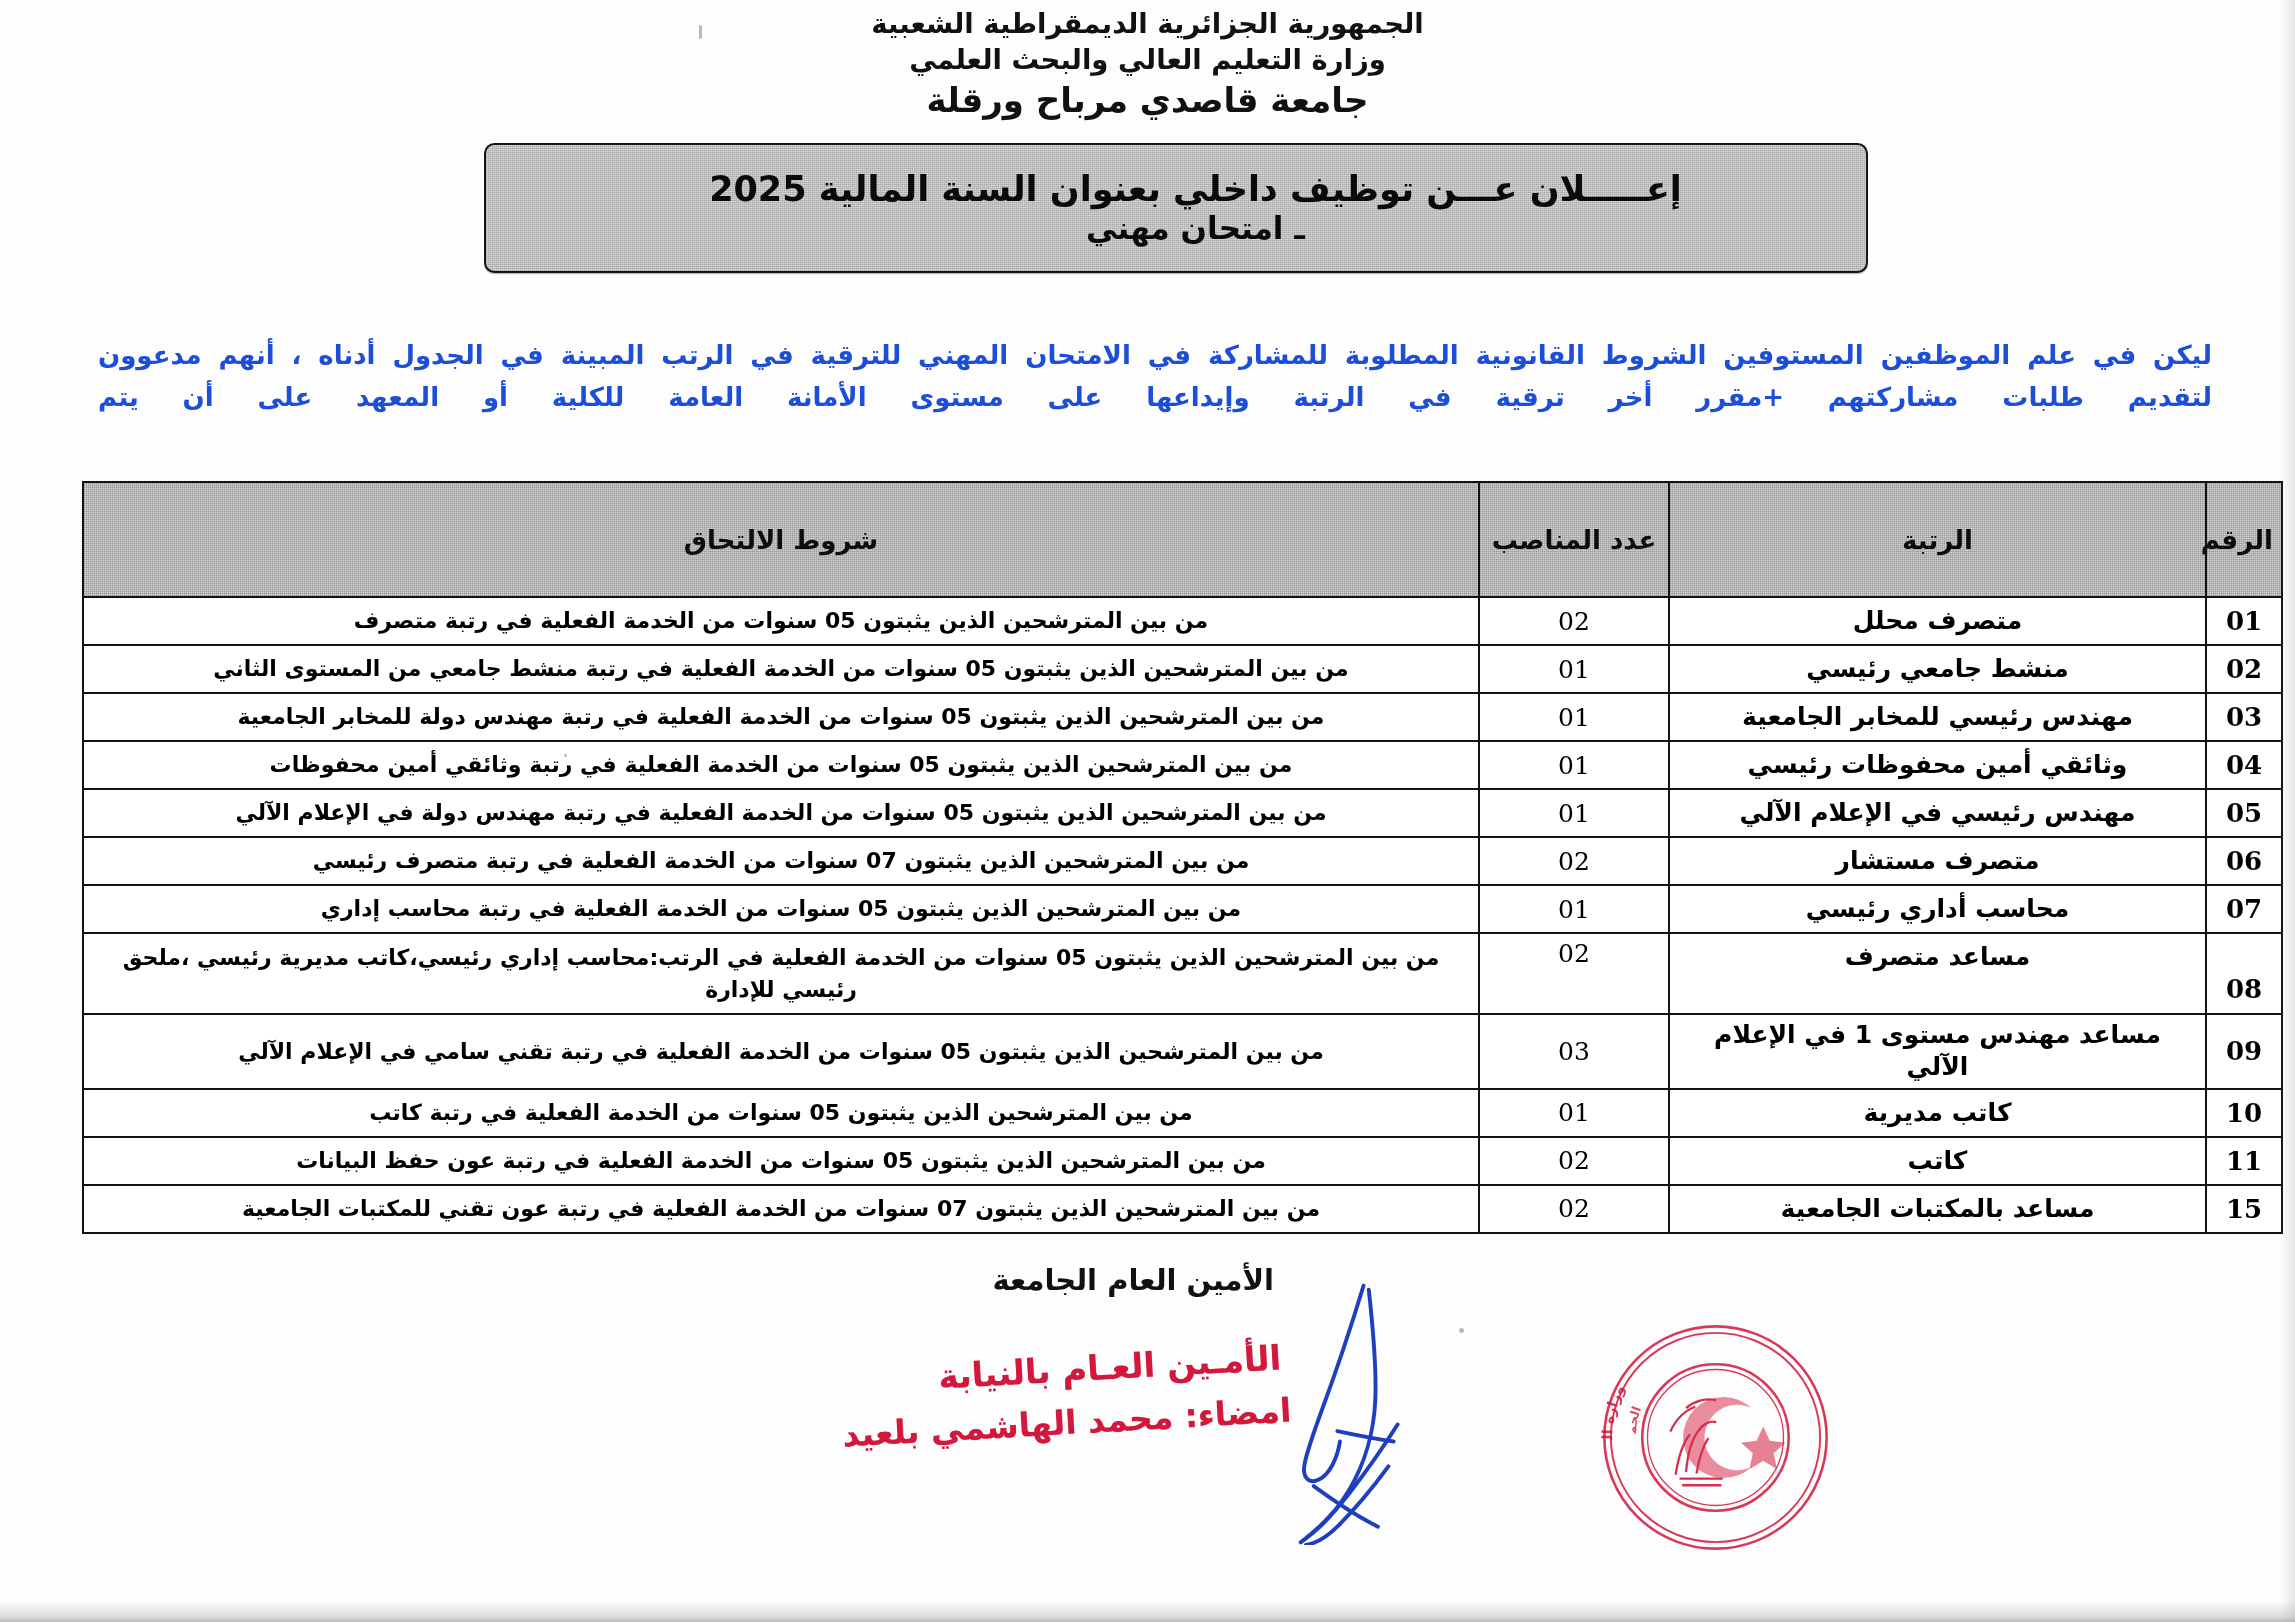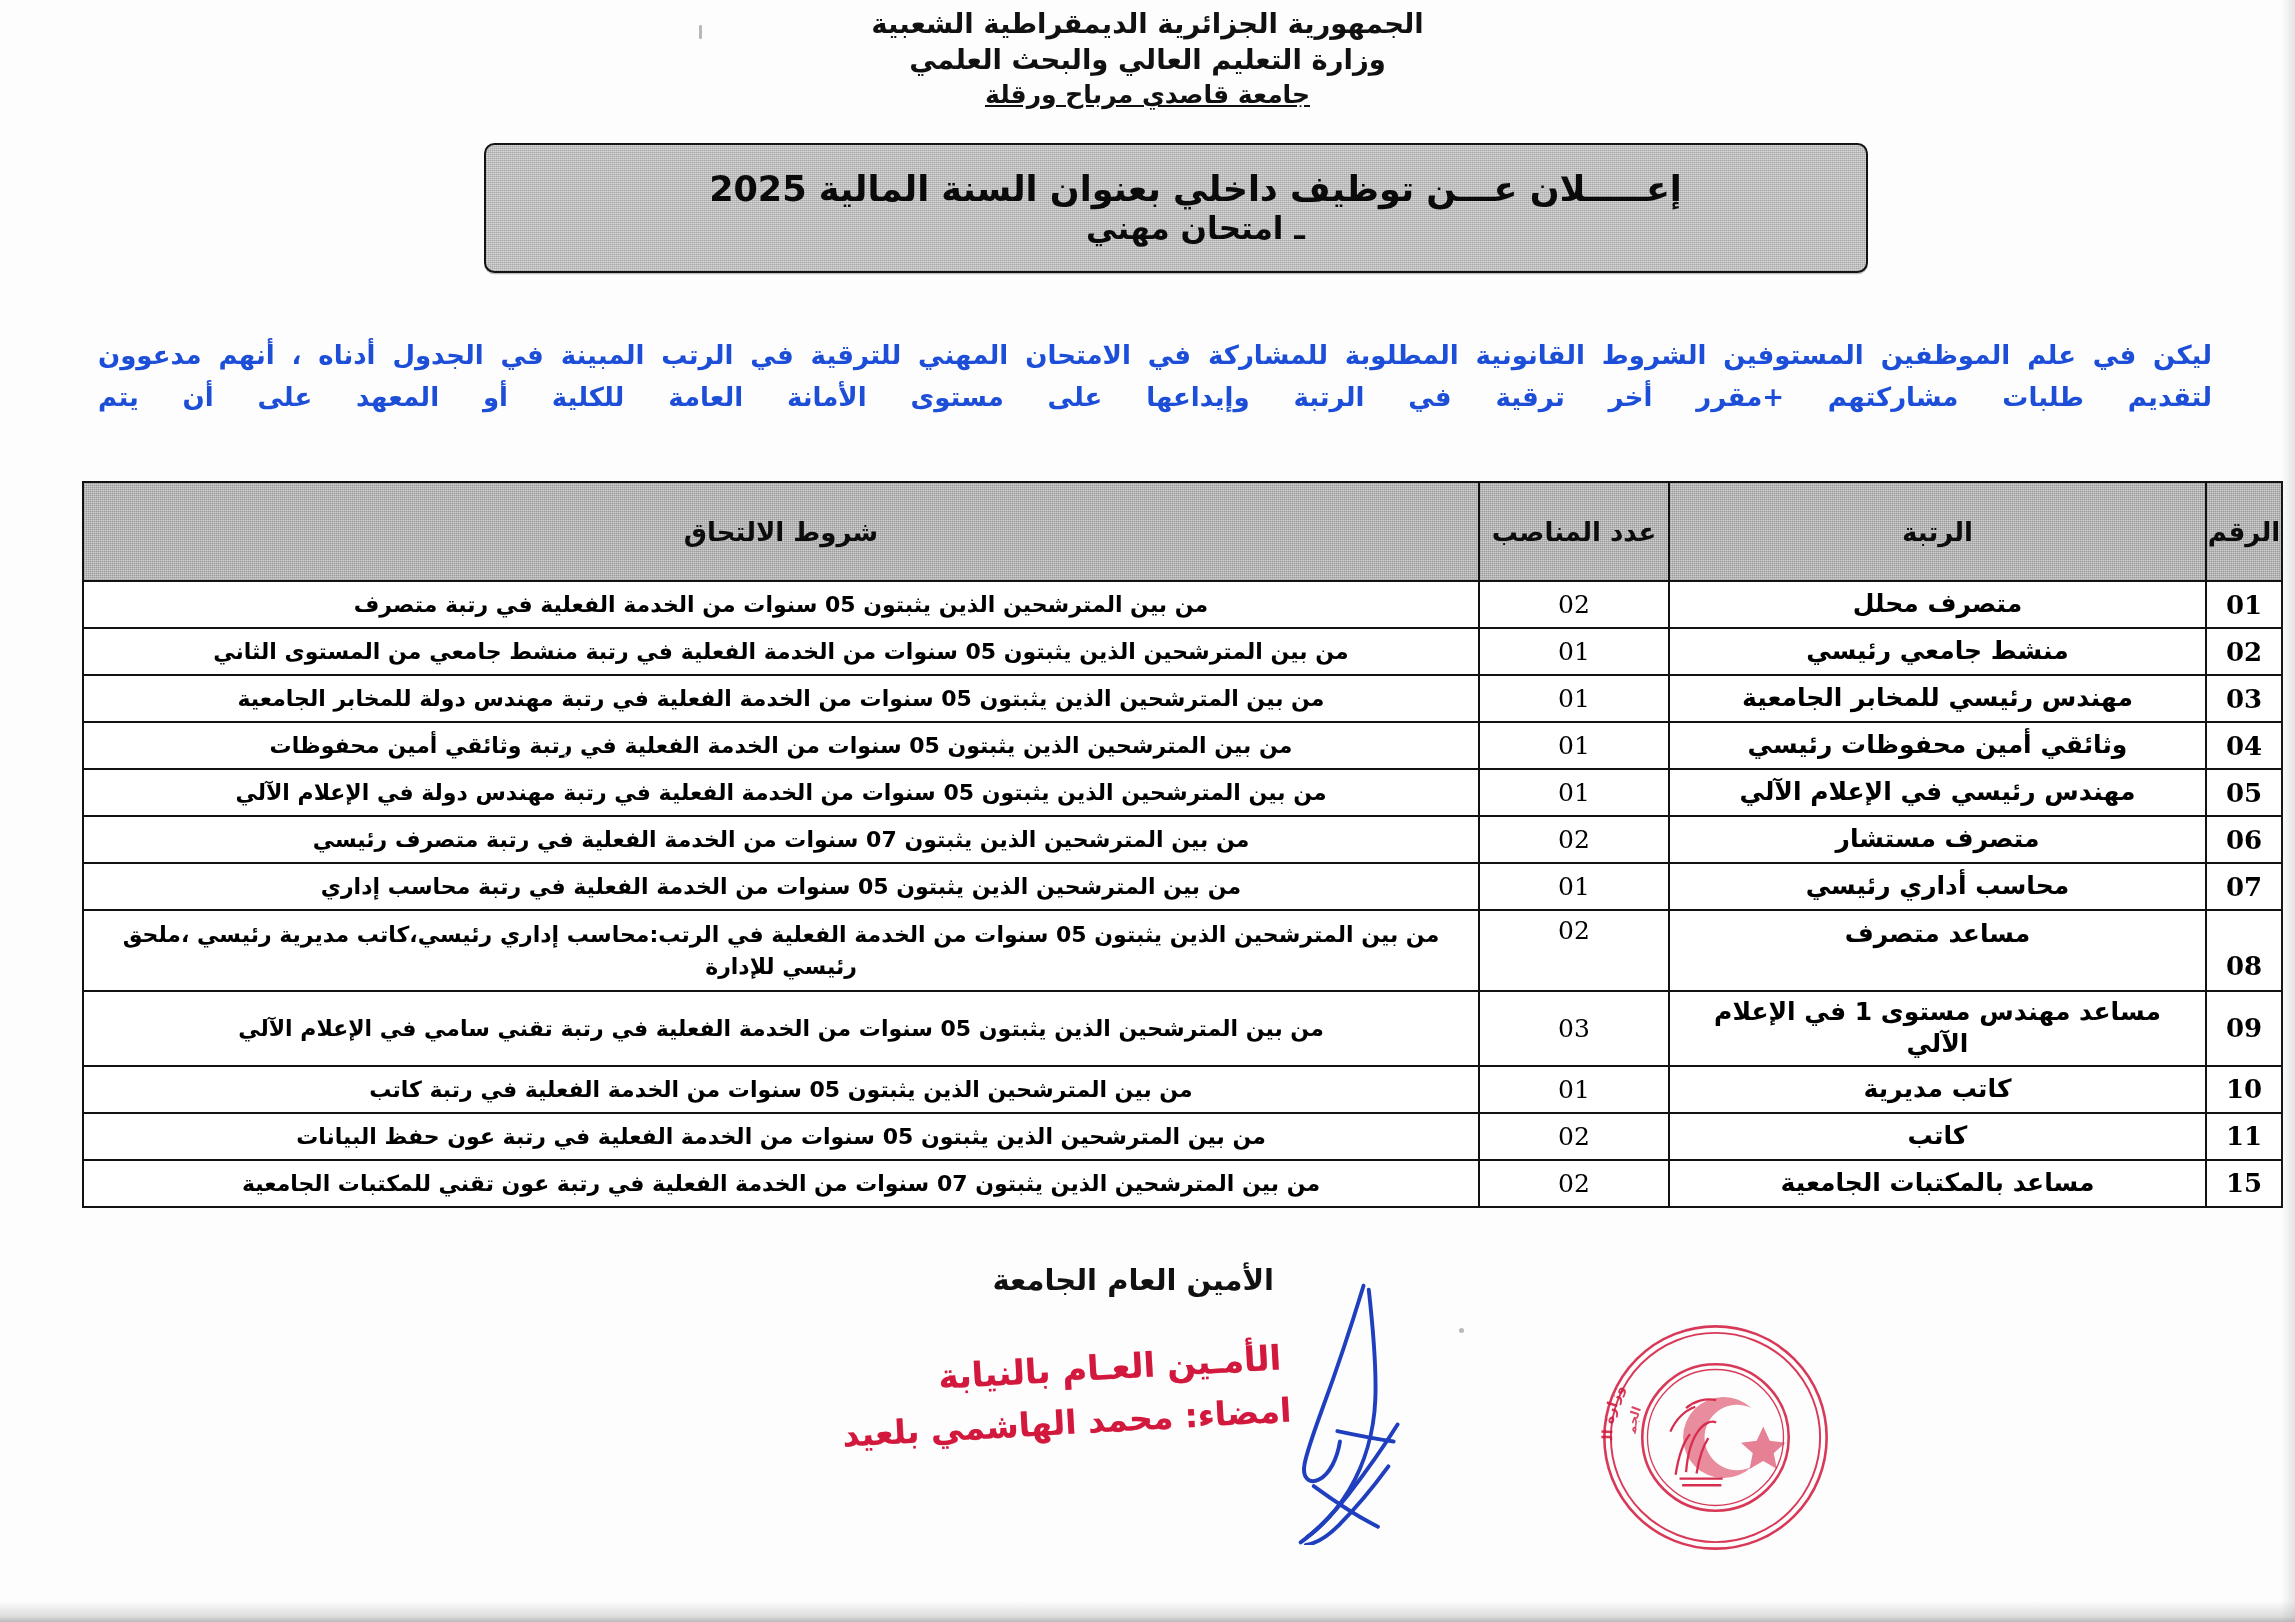--- a/index.html
+++ b/index.html
@@ -47,21 +47,21 @@
   }
   .header-line {
     font-family: "DejaVu Sans", sans-serif;
     font-weight: bold;
     line-height: 1.32;
     letter-spacing: -0.3px;
     color: #111;
   }
   .hl1 { font-size: 27.5px; padding-top: 5.2px; }
   .hl2 { font-size: 27.5px; }
-  .hl3 { font-size: 25px; text-decoration: underline; }
+  .hl3 { font-size: 34px; }
 
   
   .title-box {
     position: absolute;
     top: 143px;
     left: 484px;
     width: 1341px;
     height: 126px;
     border: 2.6px solid #141414;
     border-radius: 10.5px;
@@ -117,21 +117,21 @@
     width: 2199px;
   }
   table.jobs {
     width: 100%;
     border-collapse: collapse;
     table-layout: fixed;
     background: #ffffff;
   }
   table.jobs th, table.jobs td {
     border: 2px solid #121212;
-    padding: 0;
+    padding: 8px;
     vertical-align: middle;
   }
   table.jobs thead th {
     background:
       repeating-linear-gradient(0deg, rgba(110,110,110,0.30) 0px, rgba(110,110,110,0.30) 0.7px, rgba(255,255,255,0) 0.7px, rgba(255,255,255,0) 2px),
       repeating-linear-gradient(90deg, rgba(110,110,110,0.26) 0px, rgba(110,110,110,0.26) 0.7px, rgba(255,255,255,0) 0.7px, rgba(255,255,255,0) 2px),
       #cfcfcf;
     height: 97px;
     font-size: 26px;
     font-weight: bold;

